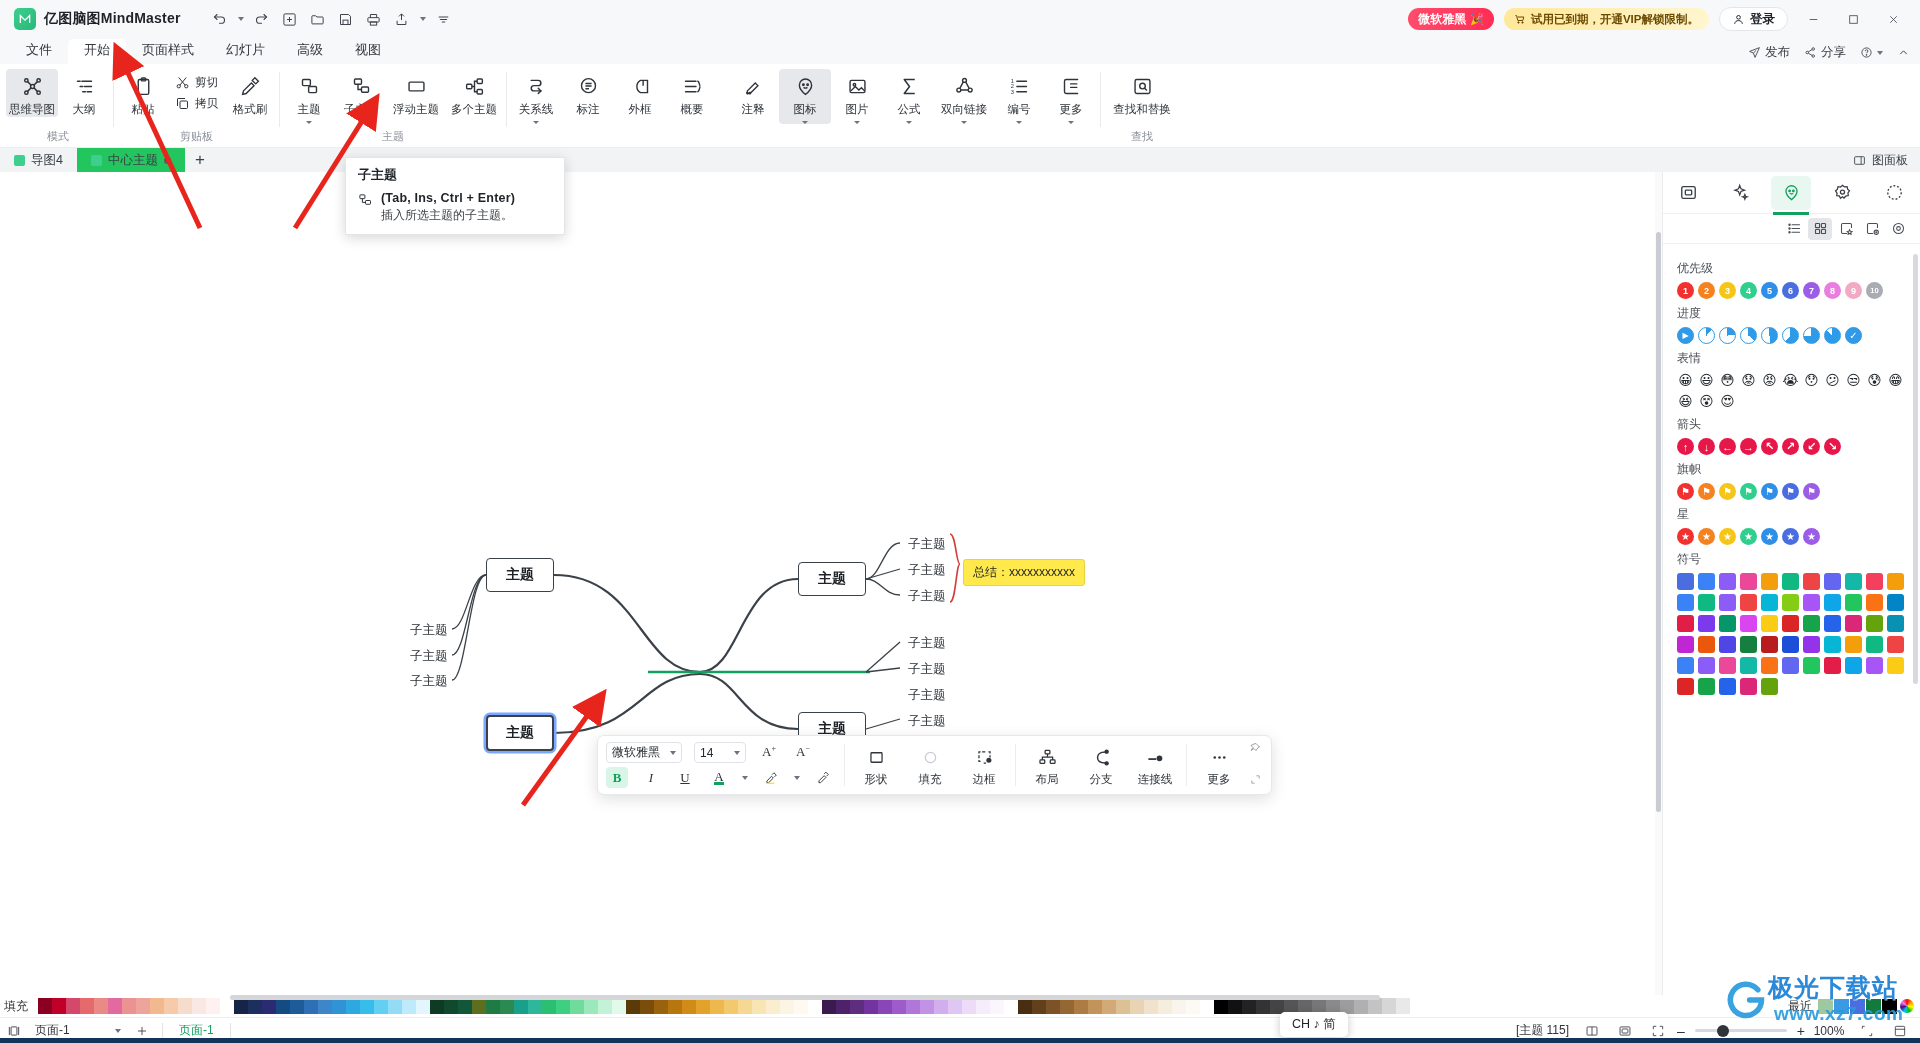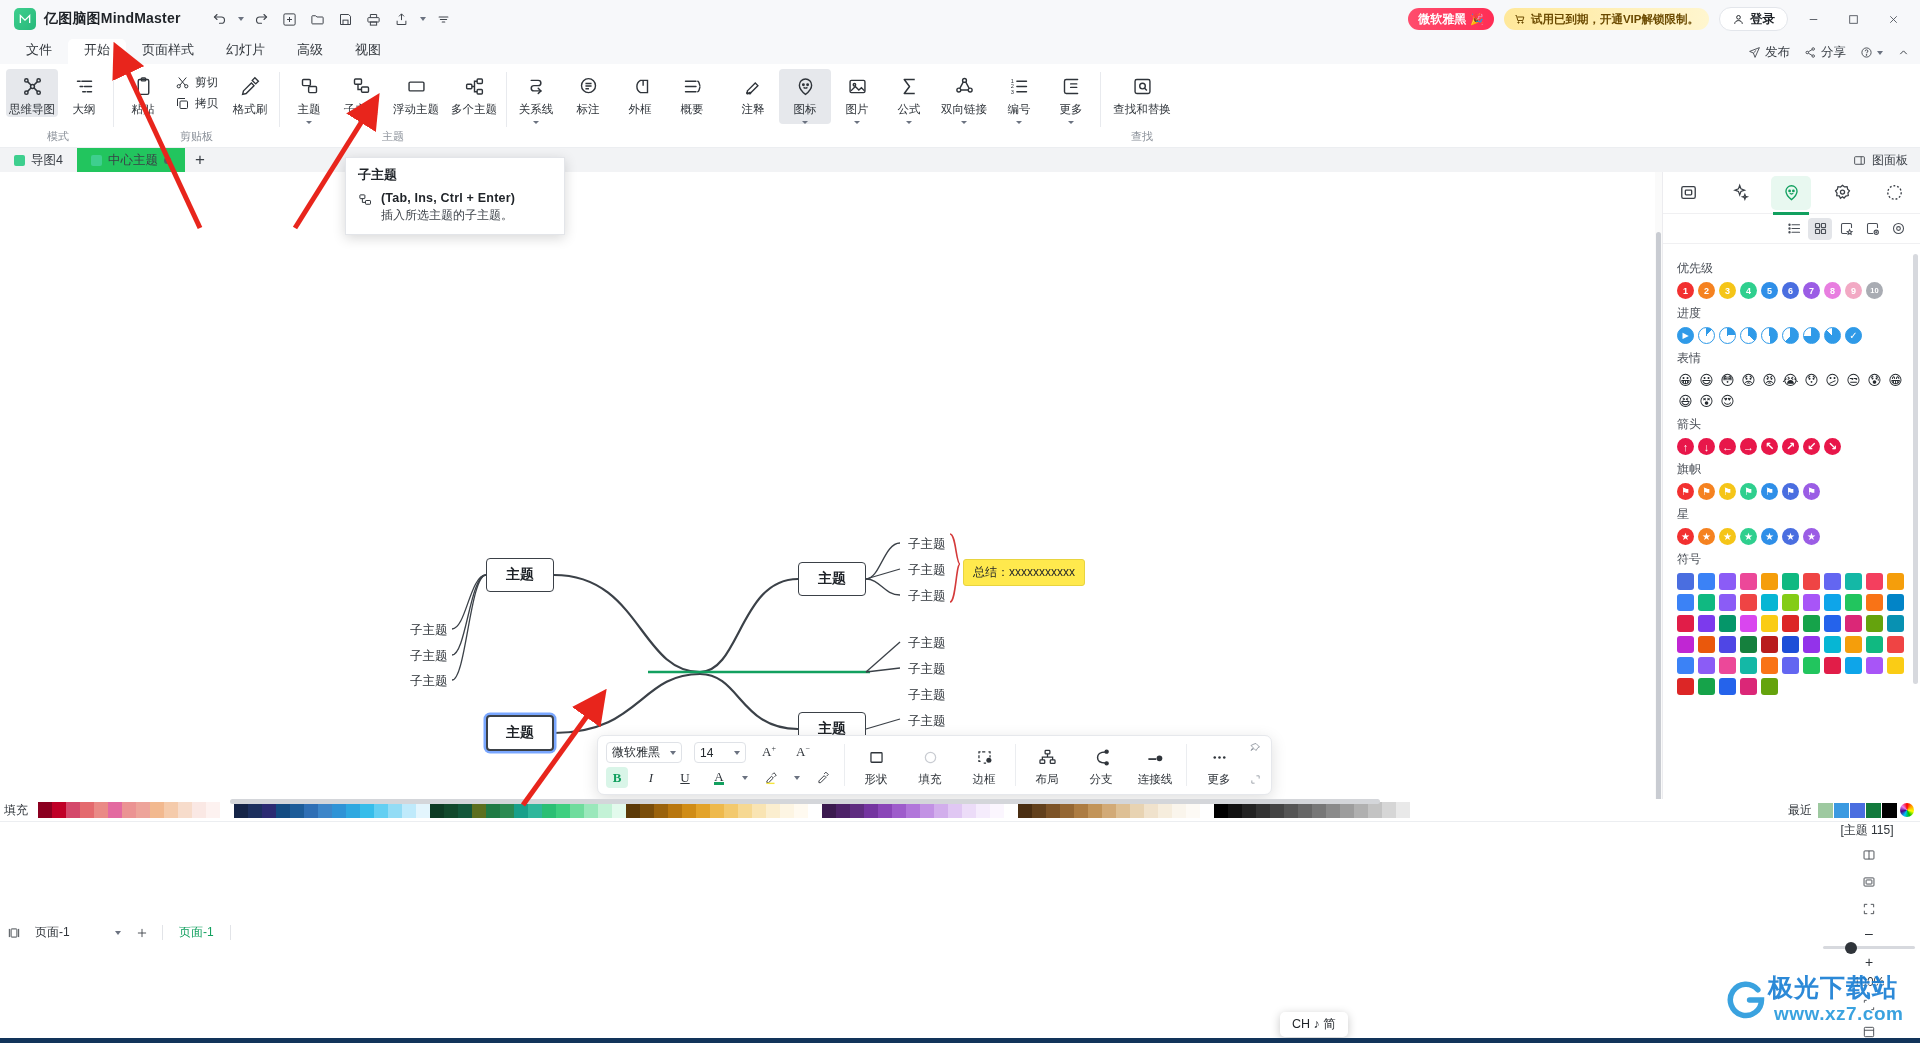--- a/index.html
+++ b/index.html
@@ -128,21 +128,21 @@
   .wheel{ width:14px;height:14px;border-radius:50%;
     background:conic-gradient(#ff0000,#ffa500,#ffff00,#00c000,#00bfff,#4b0082,#ee82ee,#ff0000); }
 
   .statusbar{ flex:0 0 26px; background:#fff; display:flex; align-items:center; font-size:12px; color:#2f343a; border-top:1px solid #eceef1; position:relative;}
   .sb-left{display:flex;align-items:center;gap:0;}
   .sb-ic{ width:28px;height:22px;display:flex;align-items:center;justify-content:center;color:#3a3f46;}
   .sb-ic svg{width:14px;height:14px;}
   .pagesel{ width:100px; height:19px; border:1px solid transparent; display:flex;align-items:center;justify-content:space-between; padding:0 6px; font-size:12px;}
   .vsep{ width:1px;height:15px;background:#e2e4e8; margin:0 6px;}
   .pagename{ color:#12a05f; font-size:12px; padding:0 10px; }
-  .sb-right{ margin-left:auto; display:flex; align-items:center; gap:5px; padding-right:0;flex-direction:column;}
+  .sb-right{ margin-left:auto; display:flex; align-items:center; gap:5px; padding-right:6px;}
   .theme-lbl{ font-size:12px; color:#2f343a; margin-right:4px;}
   .zoomtrack{ width:92px; height:3px; background:#d7d9de; border-radius:2px; position:relative; margin:0 5px;}
   .zoomknob{ position:absolute; left:22px; top:-4.5px; width:12px;height:12px;border-radius:50%;background:#2f343a;}
   .zoomtxt{ font-size:12px; width:38px; text-align:center;}
 
   
   .ime{ position:absolute; background:#fff; border-radius:5px; box-shadow:0 2px 10px rgba(0,0,0,.22); font-size:12.5px; padding:4px 12px; display:flex; align-items:center; gap:5px; color:#1f2328;}
 
   
   .wm{ position:absolute; right:8px; bottom:12px; width:190px; height:60px; pointer-events:none; opacity:.92;}

